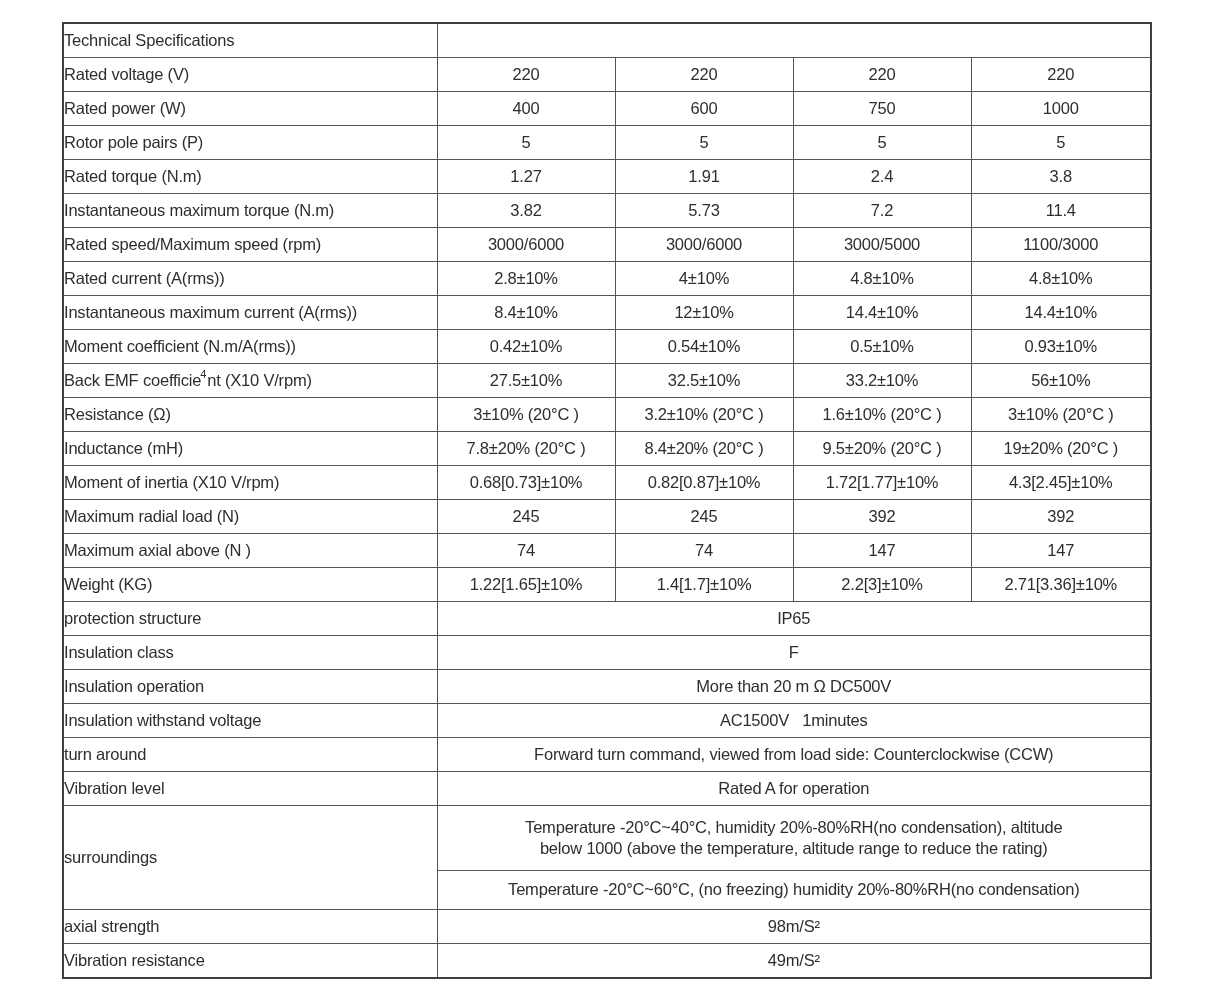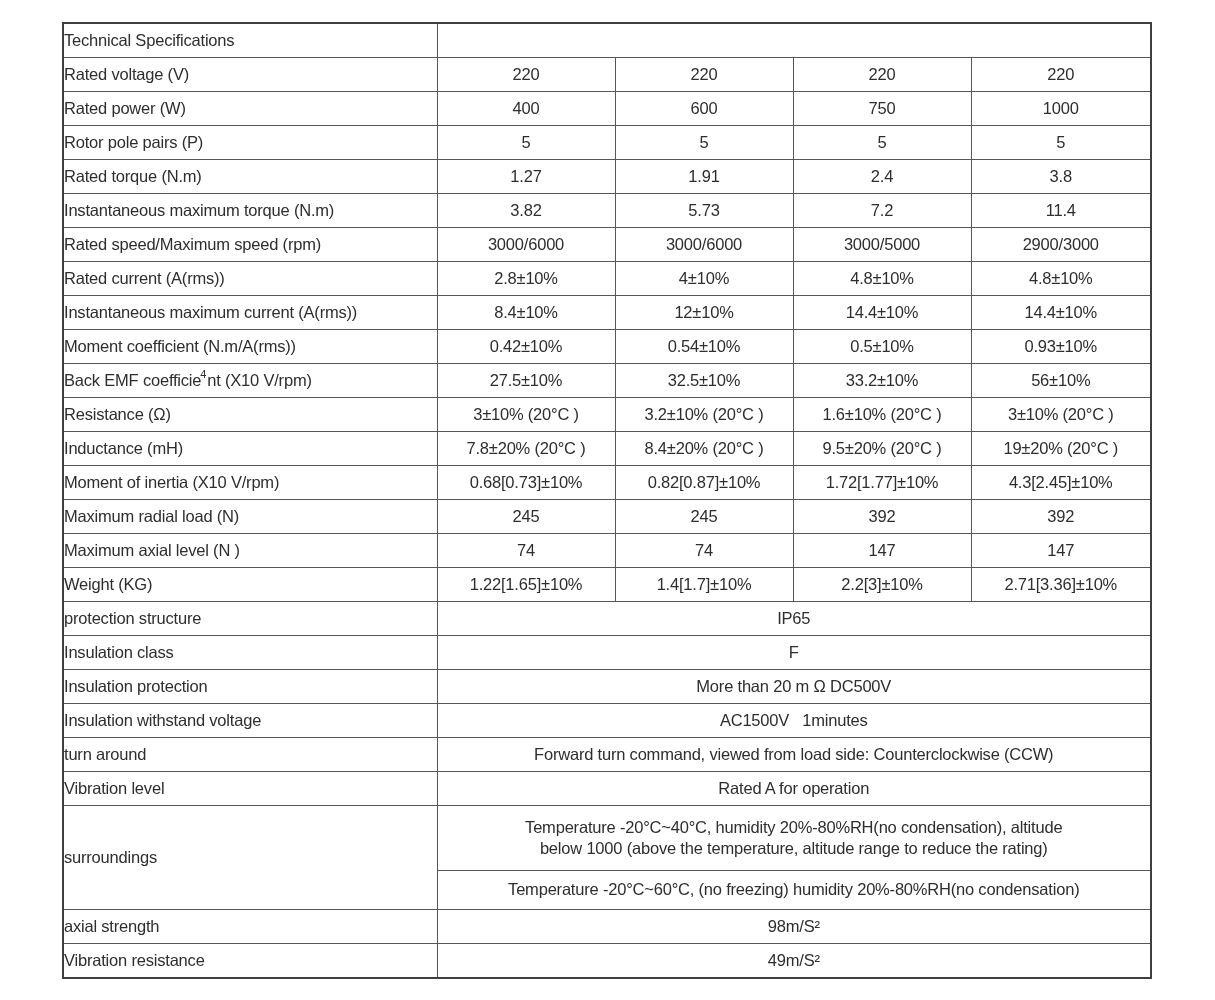--- a/index.html
+++ b/index.html
@@ -121,21 +121,21 @@
           <td class="value-cell">3.82</td>
           <td class="value-cell">5.73</td>
           <td class="value-cell">7.2</td>
           <td class="value-cell">11.4</td>
         </tr>
         <tr>
           <td class="label-cell">Rated speed/Maximum speed (rpm)</td>
           <td class="value-cell">3000/6000</td>
           <td class="value-cell">3000/6000</td>
           <td class="value-cell">3000/5000</td>
-          <td class="value-cell">2900/3000</td>
+          <td class="value-cell">1100/3000</td>
         </tr>
         <tr>
           <td class="label-cell">Rated current (A(rms))</td>
           <td class="value-cell">2.8±10%</td>
           <td class="value-cell">4±10%</td>
           <td class="value-cell">4.8±10%</td>
           <td class="value-cell">4.8±10%</td>
         </tr>
         <tr>
           <td class="label-cell">Instantaneous maximum current (A(rms))</td>
@@ -180,21 +180,21 @@
           <td class="value-cell">4.3[2.45]±10%</td>
         </tr>
         <tr>
           <td class="label-cell">Maximum radial load (N)</td>
           <td class="value-cell">245</td>
           <td class="value-cell">245</td>
           <td class="value-cell">392</td>
           <td class="value-cell">392</td>
         </tr>
         <tr>
-          <td class="label-cell">Maximum axial level (N )</td>
+          <td class="label-cell">Maximum axial above (N )</td>
           <td class="value-cell">74</td>
           <td class="value-cell">74</td>
           <td class="value-cell">147</td>
           <td class="value-cell">147</td>
         </tr>
         <tr>
           <td class="label-cell">Weight (KG)</td>
           <td class="value-cell">1.22[1.65]±10%</td>
           <td class="value-cell">1.4[1.7]±10%</td>
           <td class="value-cell">2.2[3]±10%</td>
@@ -202,21 +202,21 @@
         </tr>
         <tr>
           <td class="label-cell">protection structure</td>
           <td class="full-value" colspan="4">IP65</td>
         </tr>
         <tr>
           <td class="label-cell">Insulation class</td>
           <td class="full-value" colspan="4">F</td>
         </tr>
         <tr>
-          <td class="label-cell">Insulation protection</td>
+          <td class="label-cell">Insulation operation</td>
           <td class="full-value" colspan="4">More than 20 m Ω DC500V</td>
         </tr>
         <tr>
           <td class="label-cell">Insulation withstand voltage</td>
           <td class="full-value" colspan="4">AC1500V&nbsp;&nbsp;&nbsp;1minutes</td>
         </tr>
         <tr>
           <td class="label-cell">turn around</td>
           <td class="full-value" colspan="4">Forward turn command, viewed from load side: Counterclockwise (CCW)</td>
         </tr>

